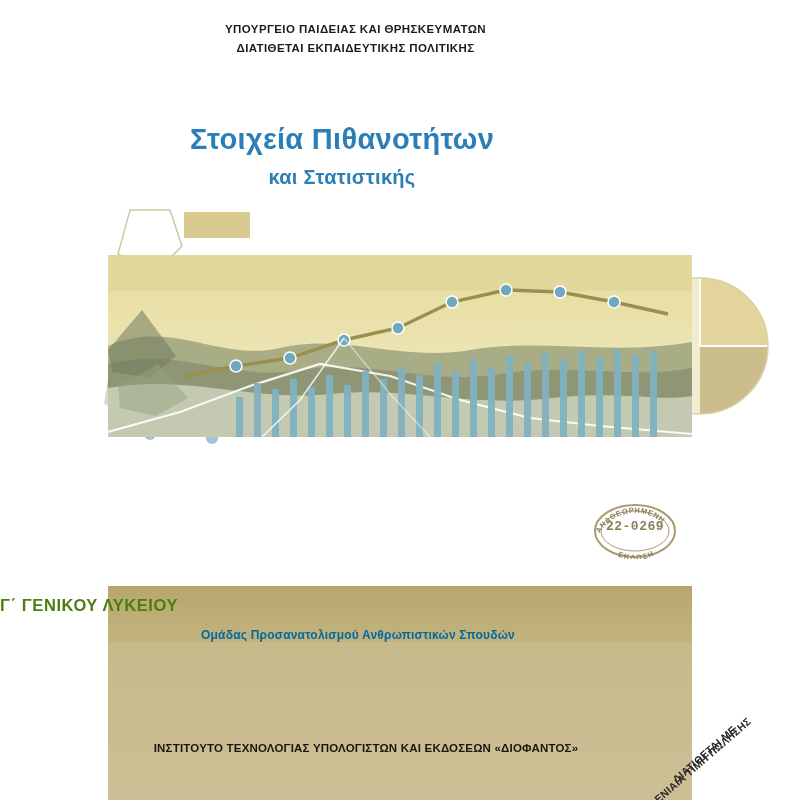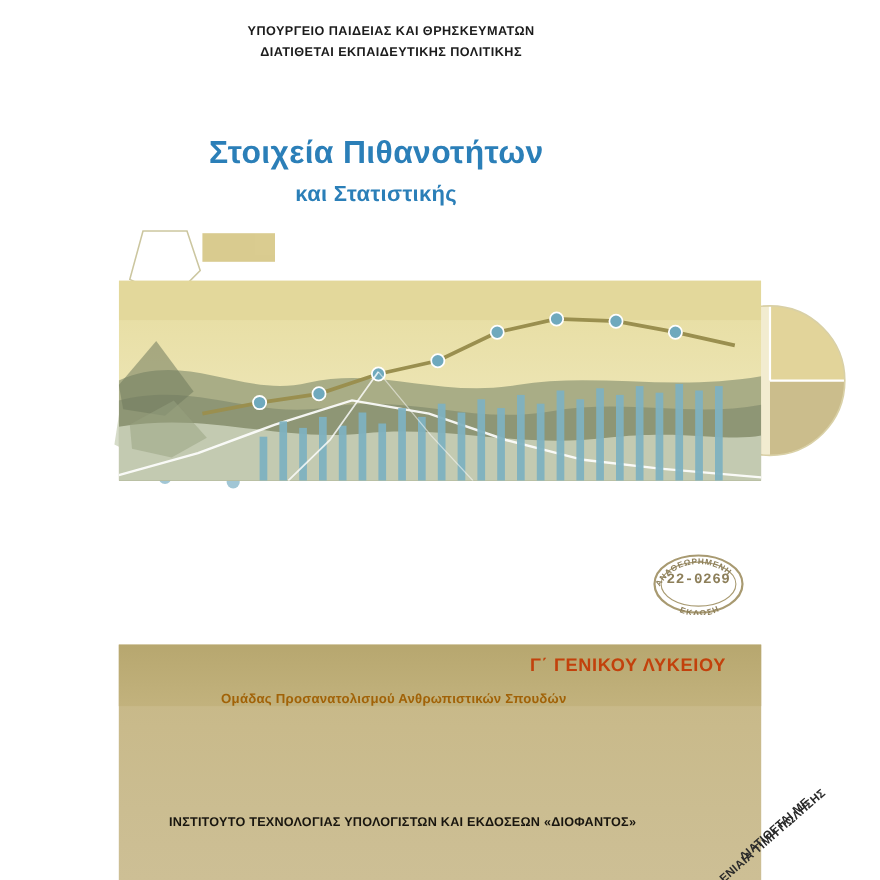--- a/index.html
+++ b/index.html
@@ -102,35 +102,35 @@
     left: 0; top: 0;
     width: 584px;
     height: 56px;
     background: linear-gradient(180deg, #b7a76f 0%, #c2b27d 100%);
   }
   .grade {
     position: absolute;
     left: 0;
     top: 596px;
     width: 660px;
-    text-align: right;
+    text-align: left;
     font-size: 16.5px;
     font-weight: bold;
-    color: #c2410c;
+    color: #4d7c0f;
     letter-spacing: 0.6px;
   }
   .subgrade {
     position: absolute;
     left: 0;
     top: 628px;
     width: 716px;
     text-align: center;
     font-size: 12px;
     font-weight: bold;
-    color: #a16207;
+    color: #0369a1;
     letter-spacing: 0.2px;
   }
   .publisher {
     position: absolute;
     left: 0;
     top: 742px;
     width: 732px;
     text-align: center;
     font-size: 11.5px;
     font-weight: bold;

